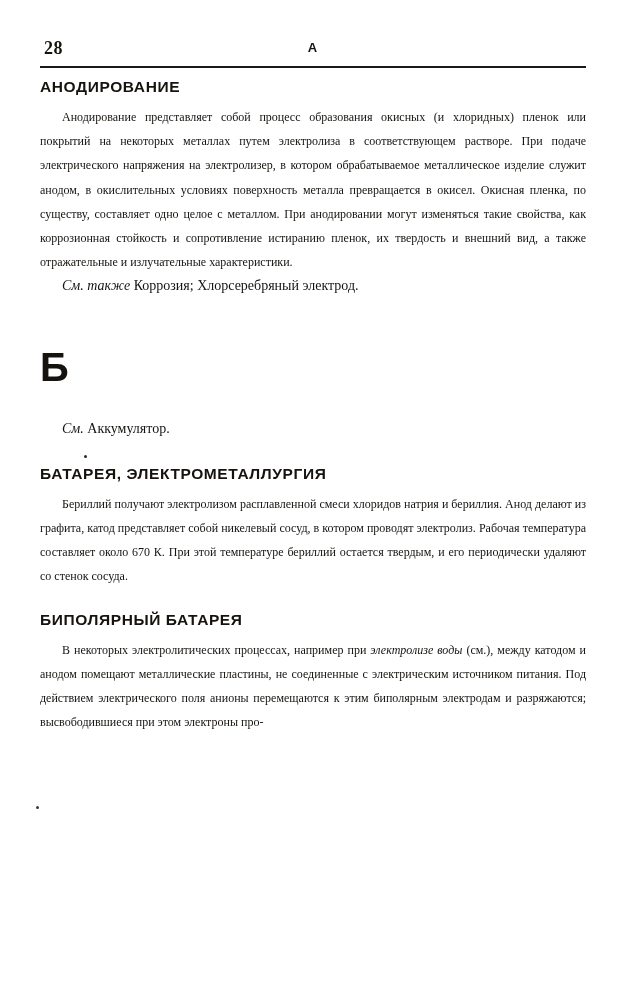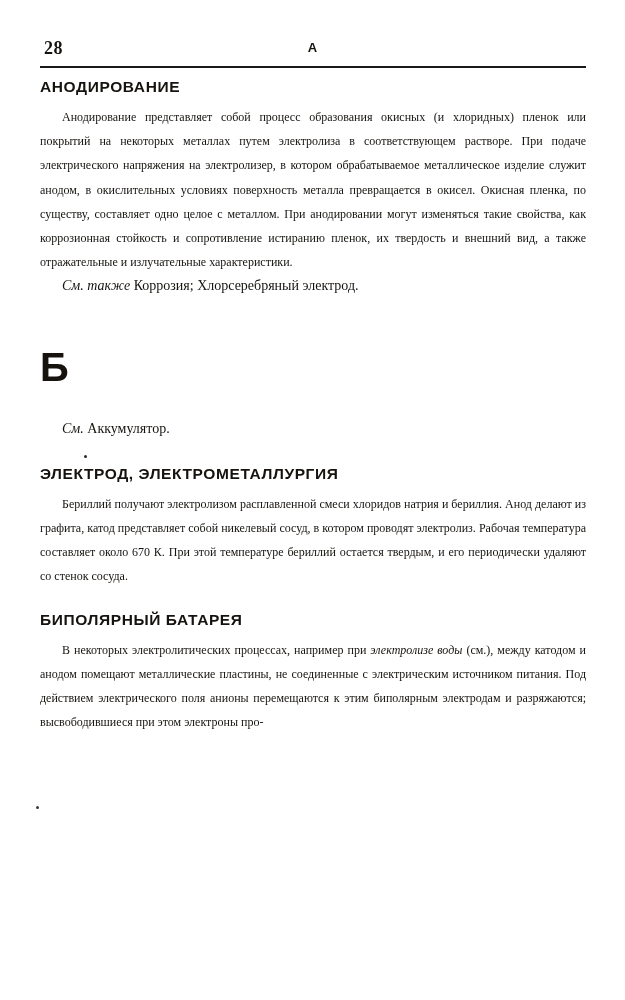--- a/index.html
+++ b/index.html
@@ -145,21 +145,21 @@
 
     <div class="sp-b"></div>
 
     <div class="blk">
       <p class="see-also"><span class="ital">См.</span> <span>Аккумулятор.</span></p>
     </div>
 
     <div class="sp-c"></div>
 
     <div class="blk">
-      <h2 class="entry-title t2">ЭЛЕКТРОД, ЭЛЕКТРОМЕТАЛЛУРГИЯ</h2>
+      <h2 class="entry-title t2">БАТАРЕЯ, ЭЛЕКТРОМЕТАЛЛУРГИЯ</h2>
       <p class="body-text">Бериллий получают электролизом расплавленной смеси хлоридов натрия и бериллия. Анод делают из графита, катод представляет собой никелевый сосуд, в котором проводят электролиз. Рабочая температура составляет около 670 К. При этой температуре бериллий остается твердым, и его периодически удаляют со стенок сосуда.</p>
     </div>
 
     <div class="sp-d"></div>
 
     <div class="blk">
       <h2 class="entry-title t2">БИПОЛЯРНЫЙ БАТАРЕЯ</h2>
       <p class="body-text"><span>В некоторых электролитических процессах, например при </span><span class="ital">электролизе воды</span><span> (см.), между катодом и анодом помещают металлические пластины, не соединенные с электрическим источником питания. Под действием электрического поля анионы перемещаются к этим биполярным электродам и разряжаются; высвободившиеся при этом электроны про-</span></p>
     </div>
 

